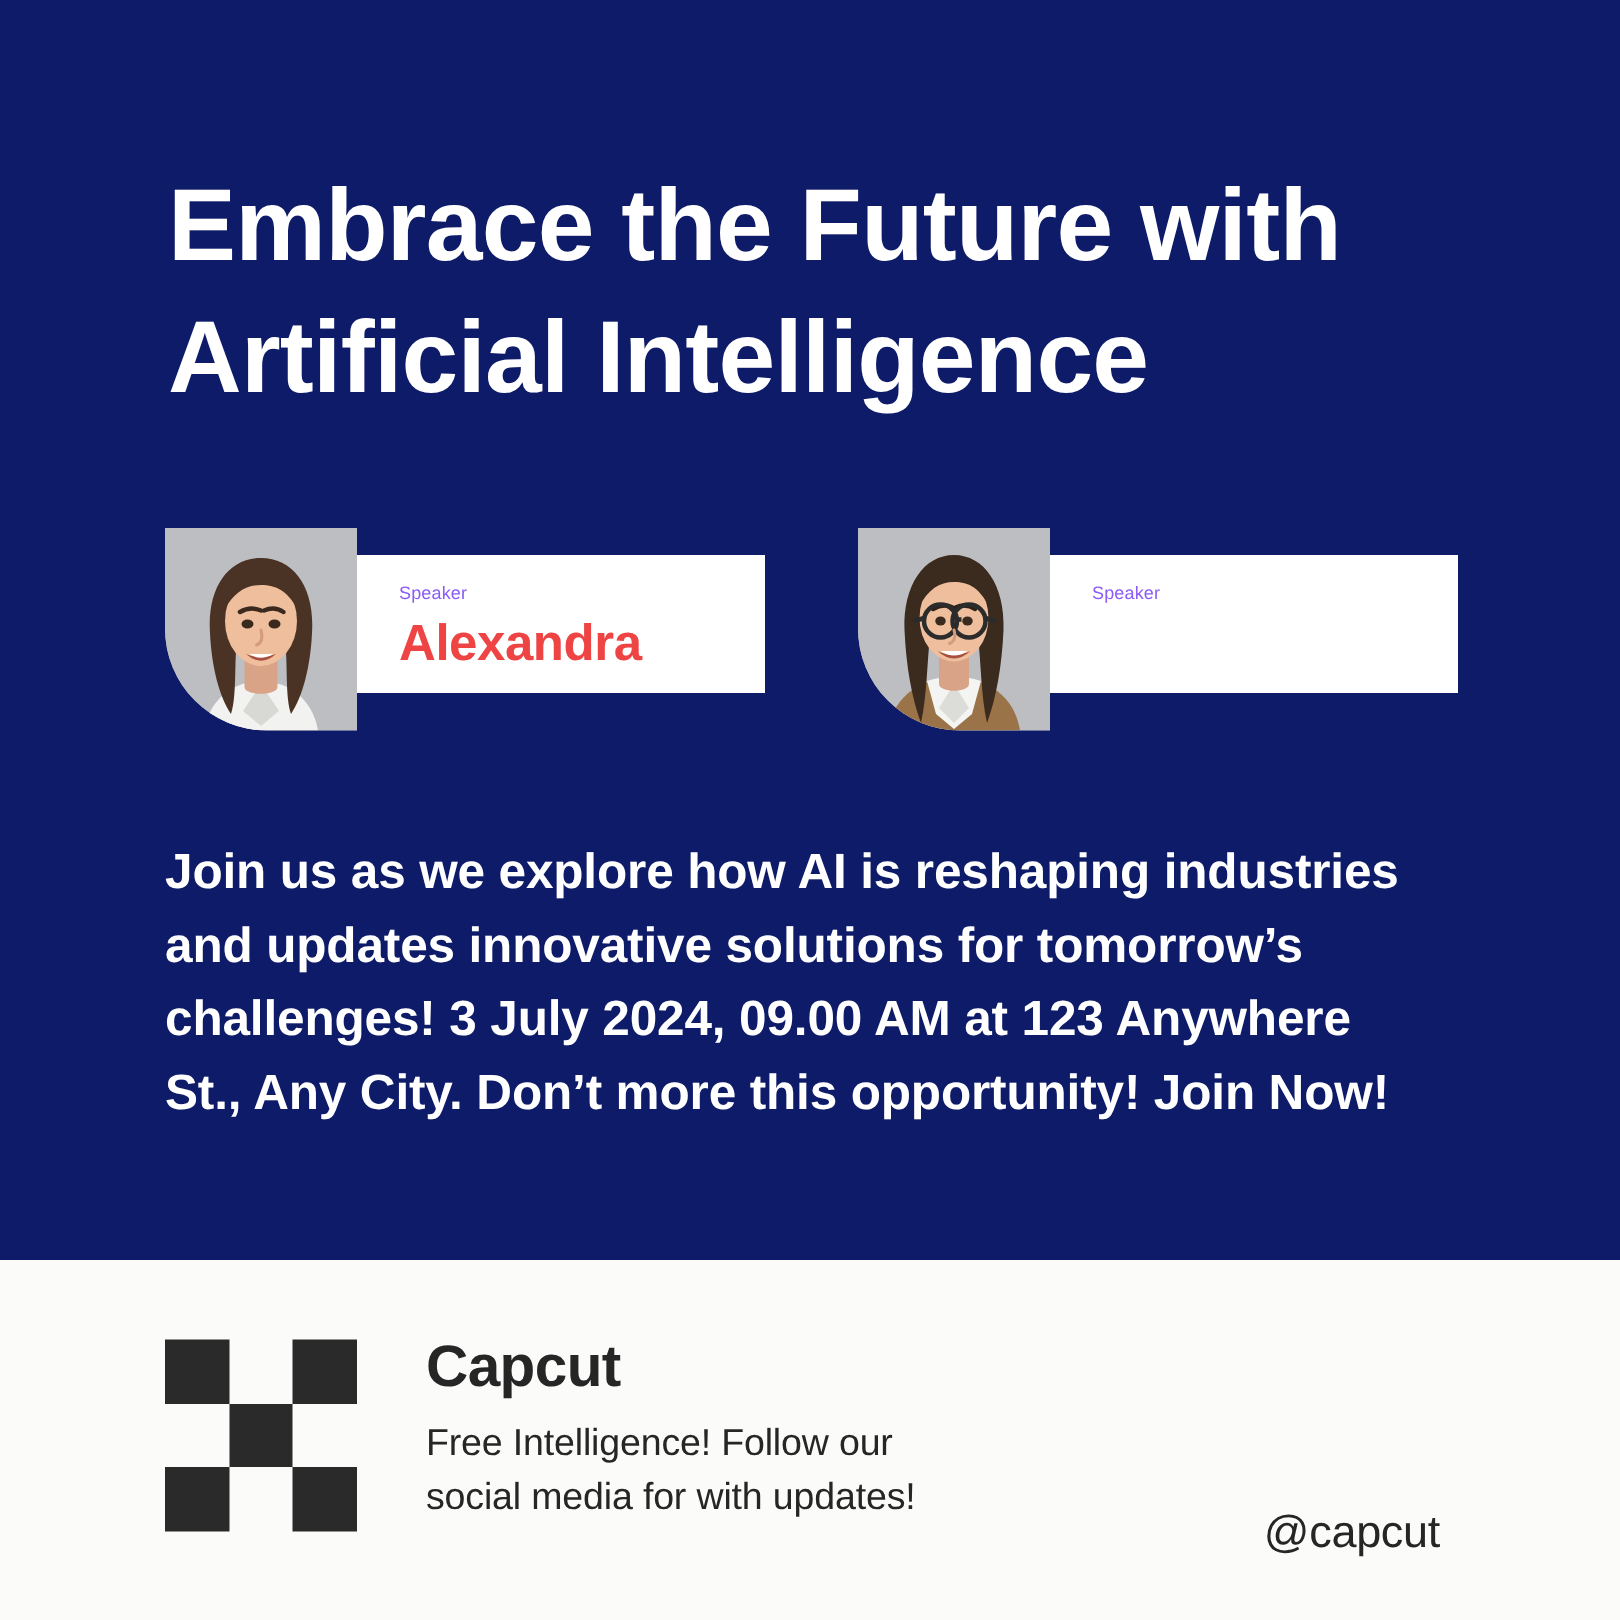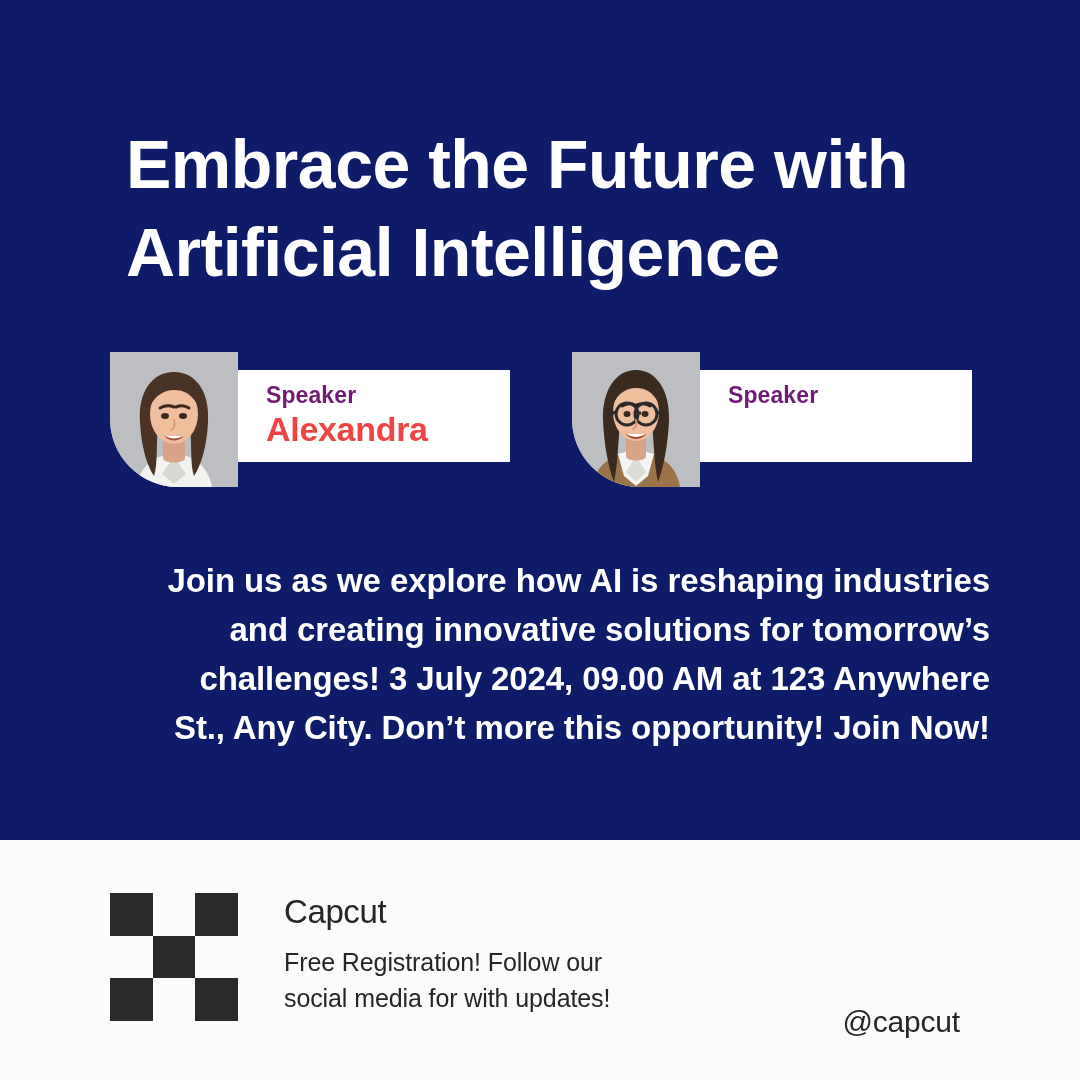--- a/index.html
+++ b/index.html
@@ -25,21 +25,21 @@
     width: 1080px;
     height: 840px;
     background: #0D1B68;
   }
 
   .headline {
     position: absolute;
     left: 110px;
     top: 104px;
     width: 900px;
-    margin: 16px;
+    margin: 2px;
     color: #FFFFFF;
     font-size: 68px;
     font-weight: 700;
     line-height: 88px;
     letter-spacing: -0.5px;
   }
   .headline .hl-line { display: block; white-space: nowrap; }
 
   
   .speakers {
@@ -76,23 +76,23 @@
     left: 128px;
     top: 18px;
     right: 0;
     height: 92px;
     background: #FFFFFF;
     z-index: 1;
     padding: 14px 0 0 28px;
   }
   .speaker-role {
     display: block;
-    color: #701a75;
-    font-size: 23px;
-    font-weight: 700;
+    color: #8b5cf6;
+    font-size: 12px;
+    font-weight: 400;
     line-height: 22px;
     letter-spacing: 0.1px;
   }
   .speaker-name {
     display: block;
     color: #ef4444;
     font-size: 34px;
     font-weight: 700;
     line-height: 42px;
     letter-spacing: -0.3px;
@@ -105,21 +105,21 @@
     left: 110px;
     top: 556px;
     width: 880px;
     margin: 0;
     color: #FFFFFF;
     font-size: 33px;
     font-weight: 700;
     line-height: 49px;
     letter-spacing: -0.1px;
   }
-  .body-copy .bc-line { display: block; white-space: nowrap; text-align: right; }
+  .body-copy .bc-line { display: block; white-space: nowrap; }
 
   
   .footer {
     position: absolute;
     left: 0;
     top: 840px;
     width: 1080px;
     height: 240px;
     background: #FBFBF9;
   }
@@ -139,22 +139,22 @@
   .logo-cell.on { background: #2A2A2A; }
 
   .brand-block {
     position: absolute;
     left: 284px;
     top: 48px;
   }
   .brand-name {
     margin: 0;
     color: #262626;
-    font-size: 33px;
-    font-weight: 400;
+    font-size: 39px;
+    font-weight: 700;
     line-height: 48px;
     letter-spacing: -0.4px;
   }
   .brand-tagline {
     margin: 8px 0 0 0;
     color: #262626;
     font-size: 25px;
     font-weight: 400;
     line-height: 36px;
     letter-spacing: -0.1px;
@@ -259,21 +259,21 @@
         </div>
         <div class="speaker-plate">
           <span class="speaker-role">Speaker</span>
         </div>
       </div>
 
     </div>
 
     <p class="body-copy">
       <span class="bc-line">Join us as we explore how AI is reshaping industries</span>
-      <span class="bc-line">and creating innovative solutions for tomorrow’s</span>
+      <span class="bc-line">and updates innovative solutions for tomorrow’s</span>
       <span class="bc-line">challenges! 3 July 2024, 09.00 AM at 123 Anywhere</span>
       <span class="bc-line">St., Any City. Don’t more this opportunity! Join Now!</span>
     </p>
 
   </section>
 
   <footer class="footer">
 
     <div class="logo-mark">
       <span class="logo-cell on"></span>
@@ -283,21 +283,21 @@
       <span class="logo-cell on"></span>
       <span class="logo-cell"></span>
       <span class="logo-cell on"></span>
       <span class="logo-cell"></span>
       <span class="logo-cell on"></span>
     </div>
 
     <div class="brand-block">
       <p class="brand-name">Capcut</p>
       <p class="brand-tagline">
-        <span class="bt-line">Free Registration! Follow our</span>
+        <span class="bt-line">Free Intelligence! Follow our</span>
         <span class="bt-line">social media for with updates!</span>
       </p>
     </div>
 
     <p class="handle">@capcut</p>
 
   </footer>
 
 </div>
 

